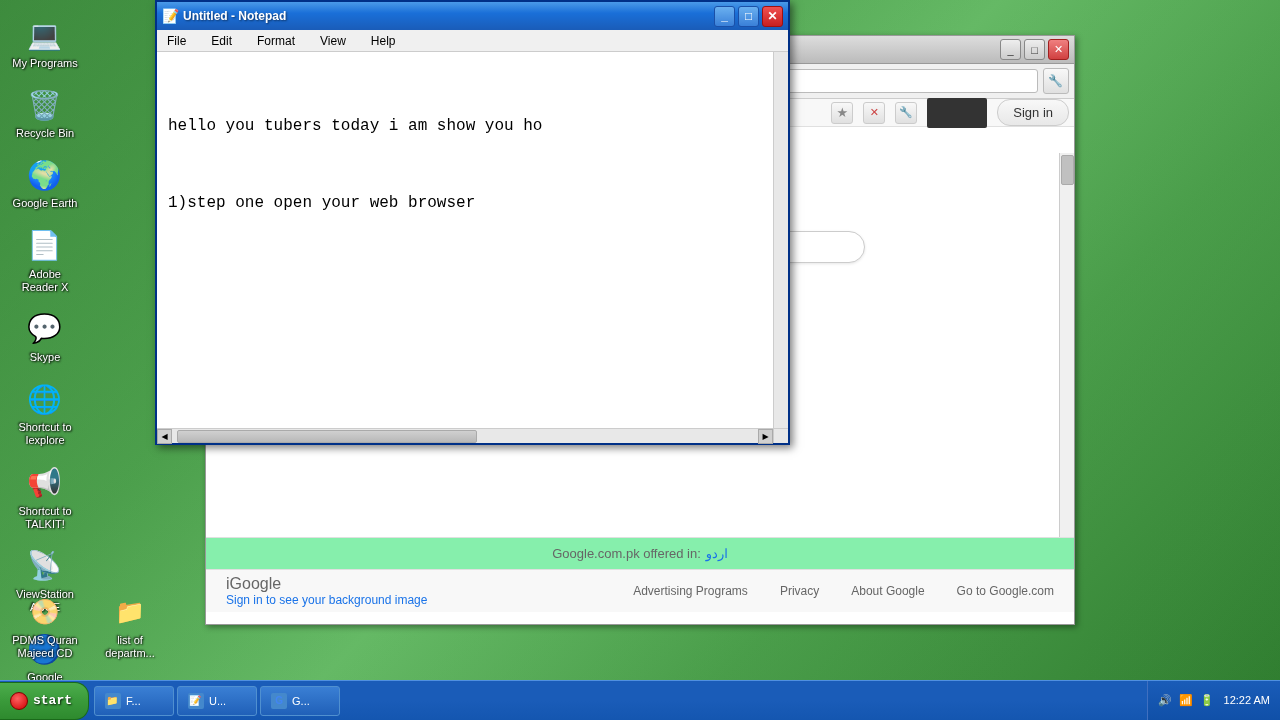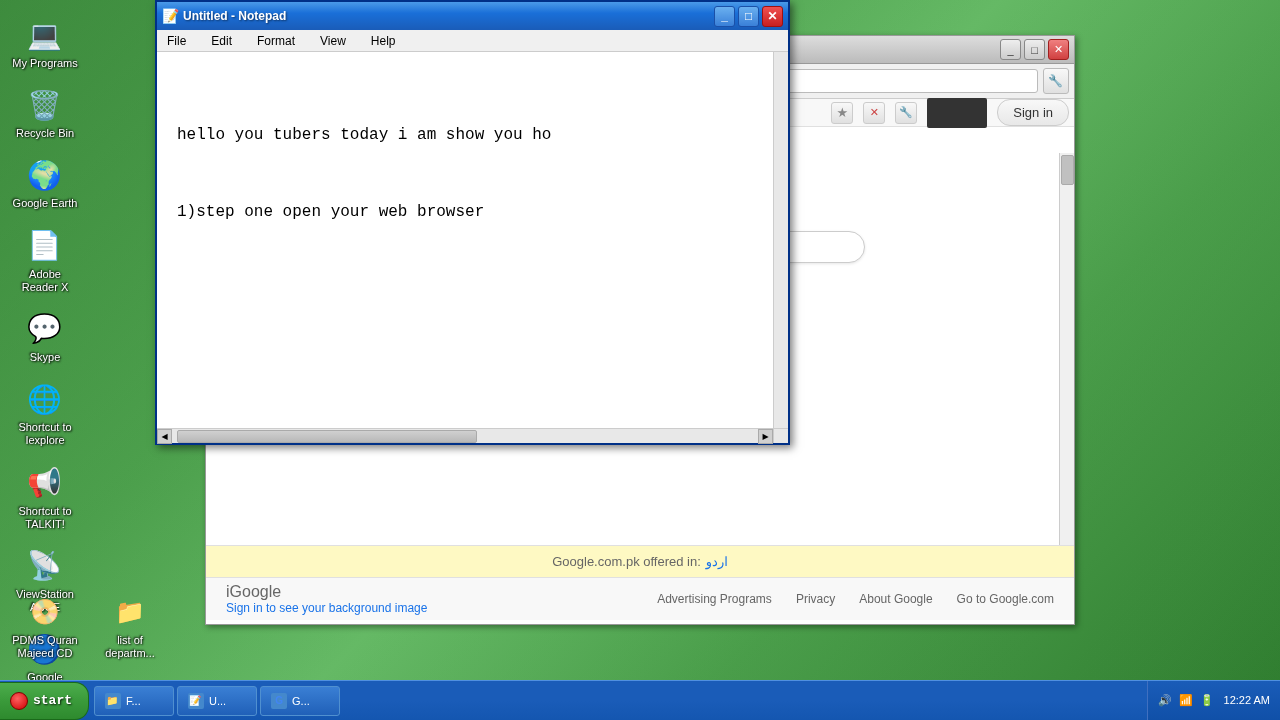--- a/index.html
+++ b/index.html
@@ -256,21 +256,21 @@
       font-size: 12px;
       color: #000;
       cursor: pointer;
       padding: 2px 5px;
     }
 
     .notepad-content {
       width: 100%;
       height: calc(100% - 50px - 28px);
       background: white;
-      padding: 20px;
+      padding: 11px;
       font-family: 'Courier New', monospace;
       font-size: 16px;
       line-height: 1.5;
       overflow: hidden;
       position: relative;
     }
 
     .notepad-text {
       white-space: pre;
       font-family: 'Courier New', monospace;
@@ -514,45 +514,45 @@
       background: linear-gradient(to bottom, #f8f8f8, #e8e8e8);
       border: 1px solid #ccc;
       border-radius: 3px;
       font-size: 13px;
       cursor: pointer;
       color: #333;
     }
 
     .browser-footer {
       position: absolute;
-      bottom: 4px;
+      bottom: 12px;
       left: 0;
       right: 0;
-      background: #fef9c3;
+      background: #86efac;
       border-top: 1px solid #e0e0e0;
     }
 
     .browser-footer-main {
       padding: 8px 20px;
       display: flex;
       justify-content: center;
       font-size: 13px;
       color: #666;
       gap: 5px;
     }
 
     .footer-link {
       cursor: pointer;
       color: #666;
       text-decoration: none;
     }
 
     .footer-right-links {
       display: flex;
-      gap: 24px;
+      gap: 32px;
     }
 
     .igoogle-text {
       font-size: 16px;
       color: #666;
       margin-top: 21px;
     }
 
     .sign-in-link {
       color: #1a73e8;

